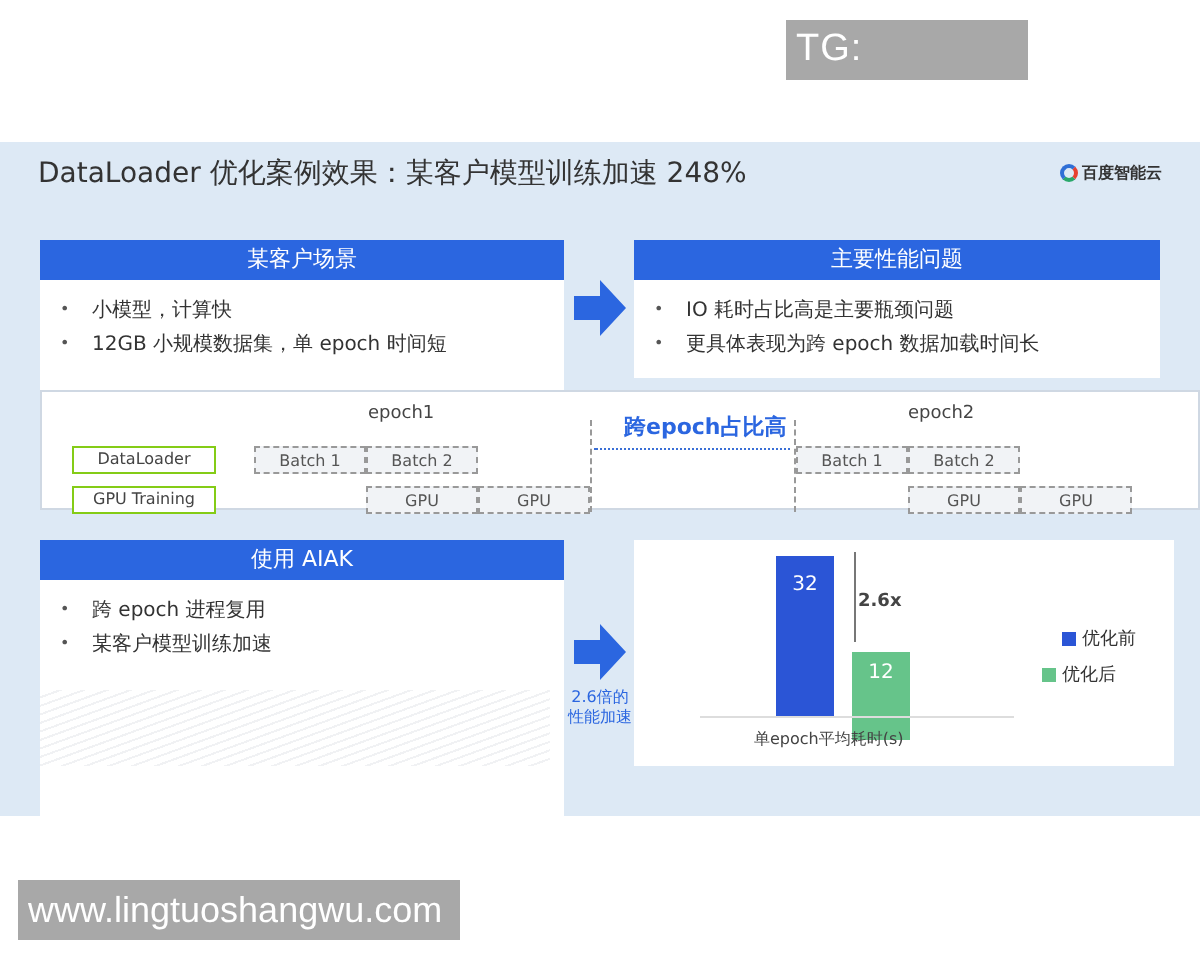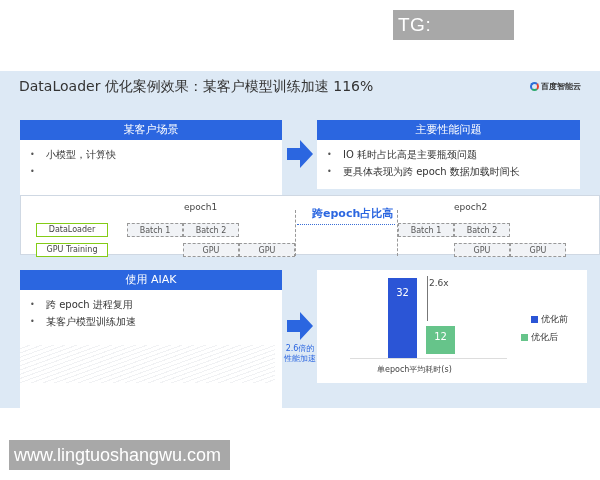--- a/index.html
+++ b/index.html
@@ -33,50 +33,51 @@
   .vdash { position: absolute; border-left: 1px dashed #999; }
   .cross { position: absolute; font-size: 11px; color: #2b66e0; font-weight: bold; white-space: nowrap; }
   .hdot { position: absolute; border-top: 1px dotted #3a6fd6; }
 
   .speed-lbl { position: absolute; left: 282px; top: 344px; font-size: 8px; color: #2b66e0; text-align: center; line-height: 10px; width: 36px; }
 
   .chart { position: absolute; left: 317px; top: 270px; width: 270px; height: 113px; background: #fff; }
   .bar { position: absolute; color: #fff; font-size: 10px; text-align: center; }
   .baseline { position: absolute; left: 33px; top: 88px; width: 157px; border-top: 1px solid #ddd; }
   .xlabel { position: absolute; left: 60px; top: 94px; font-size: 8px; color: #444; white-space: nowrap; }
-  .ratio { position: absolute; left: 112px; top: 8px; font-size: 9px; color: #444; }
+  .ratio { position: absolute; left: 112px; top: 26px; font-size: 9px; color: #444; font-weight: bold; }
   .vline { position: absolute; left: 110px; top: 6px; height: 45px; border-left: 1px solid #777; }
   .legend { position: absolute; left: 204px; font-size: 9px; color: #333; display: flex; align-items: center; gap: 3px; }
   .swatch { width: 7px; height: 7px; display: inline-block; }
 
   .dots-bg { position: absolute; left: 20px; top: 345px; width: 255px; height: 38px;
     background: repeating-linear-gradient(160deg, rgba(0,0,0,0) 0 3px, rgba(120,130,150,0.18) 3px 4px); opacity: 0.6; }
 </style>
 </head>
 <body>
 
 <div class="wm-top">TG: MYYJJPP</div>
 
 <div class="slide">
-  <div class="slide-title">DataLoader 优化案例效果：某客户模型训练加速 116%</div>
+  <div class="slide-title">DataLoader 优化案例效果：某客户模型训练加速 248%</div>
   <div class="logo">
     <span class="logo-ring"></span>
     <span>百度智能云</span>
   </div>
 </div>
 
 <div class="card" style="left:20px;top:120px;width:262px;height:82px;">
   <div class="card-head">某客户场景</div>
   <div class="card-body">
     <div class="bullet">
         <span class="dot">•</span>
         <span class="txt">小模型，计算快</span>
       </div>
     <div class="bullet">
         <span class="dot">•</span>
+        <span class="txt">12GB 小规模数据集，单 epoch 时间短</span>
       </div>
   </div>
 </div>
 
 <div class="arrow" style="left:287px;top:140px;">
   <svg viewBox="0 0 26 28">
       <polygon points="0,8 13,8 13,0 26,14 13,28 13,20 0,20" fill="#2b66e0"></polygon>
     </svg>
 </div>
 
@@ -138,21 +139,21 @@
 </div>
 <div class="speed-lbl">
   <div>2.6倍的</div>
   <div>性能加速</div>
 </div>
 
 <div class="chart">
   <div class="bar" style="left:71px;top:8px;width:29px;height:80px;background:#2b55d6;padding-top:9px;">
     <span>32</span>
   </div>
-  <div class="bar" style="left:109px;top:56px;width:29px;height:28px;background:#66c48a;padding-top:5px;">
+  <div class="bar" style="left:109px;top:56px;width:29px;height:44px;background:#66c48a;padding-top:5px;">
     <span>12</span>
   </div>
   <div class="vline"></div>
   <div class="ratio">2.6x</div>
   <div class="baseline"></div>
   <div class="xlabel">单epoch平均耗时(s)</div>
   <div class="legend" style="top:43px;padding-left:10px;">
     <span class="swatch" style="background:#2b55d6;"></span>
     <span>优化前</span>
   </div>

